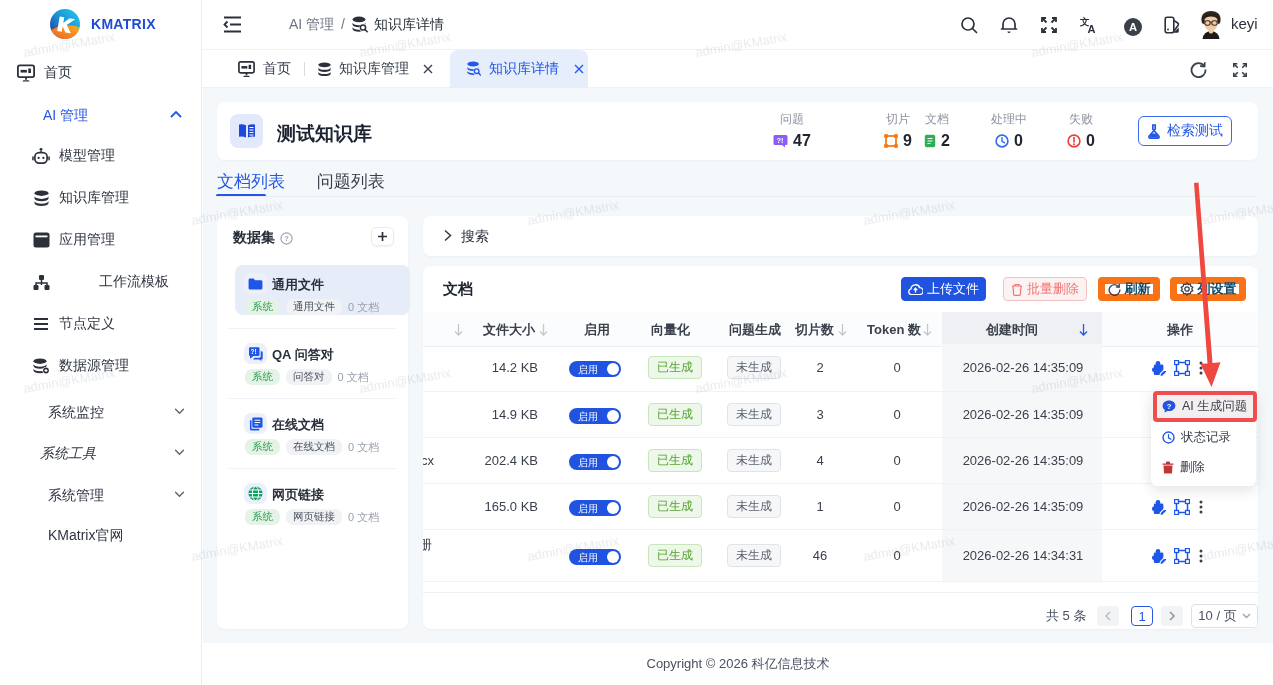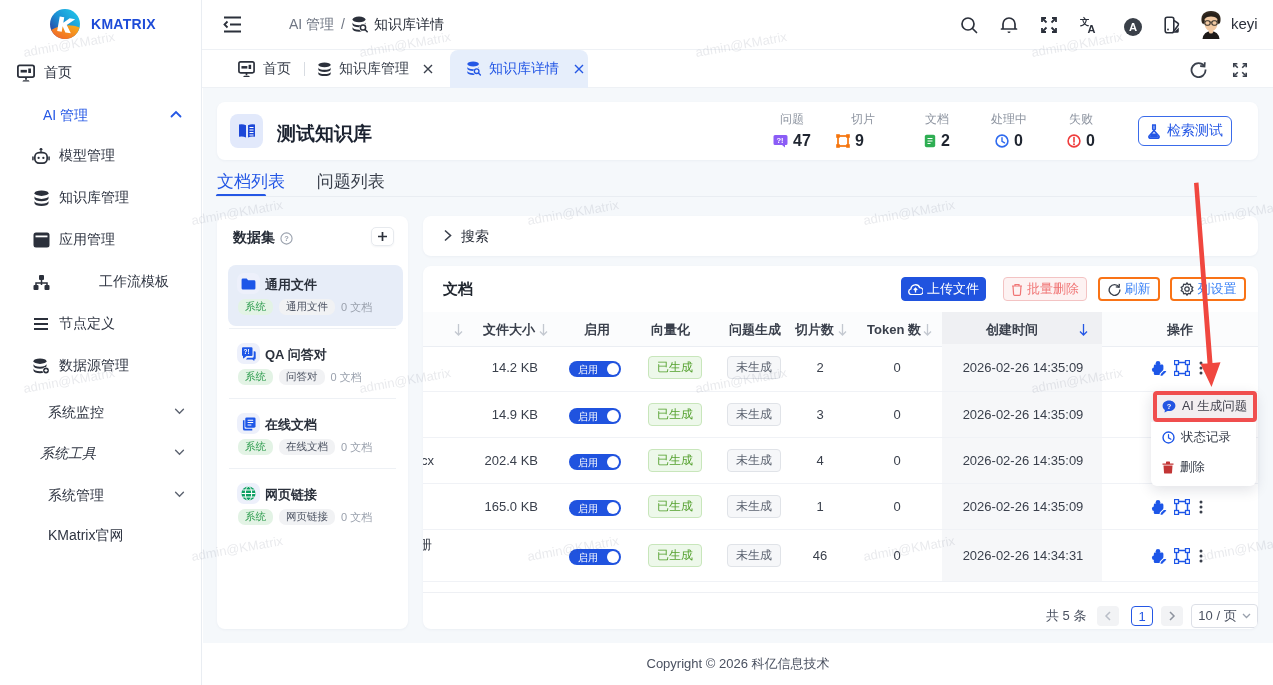--- a/index.html
+++ b/index.html
@@ -32,39 +32,39 @@
 .stat{position:absolute;top:9px;text-align:center;}
 .stat .lb{font-size:12px;color:#8d94a0;}
 .stat .vl{margin-top:4px;display:flex;align-items:center;justify-content:center;font-size:16px;font-weight:bold;color:#1f2530;}
 .stat .vl svg{margin-right:5px;}
 .testbtn{position:absolute;left:921px;top:14px;width:94px;height:30px;border:1px solid #3a6bea;border-radius:6px;color:#2457e5;font-size:14px;display:flex;align-items:center;justify-content:center;}
 .tabs2{position:absolute;left:217px;top:170px;font-size:17px;z-index:2;}
 
 .dscard{left:217px;top:216px;width:191px;height:413px;}
 .dshead{position:absolute;left:16px;top:13px;display:flex;align-items:center;font-size:14px;font-weight:bold;color:#252b36;}
 .plusbtn{position:absolute;left:154px;top:11px;width:23px;height:19px;border:1px solid #e7eaee;border-radius:5px;display:flex;align-items:center;justify-content:center;box-shadow:0 1px 2px rgba(30,50,90,.06);}
-.dsitem{position:absolute;left:11px;width:175px;height:61px;border-radius:8px;}
+.dsitem{position:absolute;left:18px;width:175px;height:50px;border-radius:8px;}
 .dsitem.sel{background:#e7edf8;}
 .dstile{position:absolute;left:9px;top:8px;width:23px;height:21px;background:#edf0fb;border-radius:7px;display:flex;align-items:center;justify-content:center;}
 .dstitle{position:absolute;left:37px;top:11px;font-size:13px;font-weight:bold;color:#2b313c;}
 .dsrow2{position:absolute;left:10px;top:34px;display:flex;align-items:center;}
 .tag-sys{background:#e3f3e5;color:#2f9e4f;border-radius:7px;font-size:10.5px;padding:1px 7px;}
 .tag-gr{background:#f1f2f4;color:#4a5160;border-radius:7px;font-size:10.5px;padding:1px 7px;margin-left:6px;}
 .dcount{font-size:11px;color:#9aa1ad;margin-left:6px;}
 .dsline{position:absolute;left:12px;width:167px;height:1px;background:#eef1f5;}
 
 .searchcard{left:423px;top:216px;width:835px;height:40px;}
 
 .tablecard{left:423px;top:266px;width:835px;height:363px;}
 .tbtitle{position:absolute;left:20px;top:14px;font-size:15px;font-weight:bold;color:#20262f;}
 .btn{position:absolute;top:11px;height:24px;border-radius:4px;font-size:13px;display:flex;align-items:center;justify-content:center;}
 .btn svg{margin-right:4px;}
 .btn-blue{background:#2053df;color:#fff;border:1px solid #2053df;}
 .btn-pink{background:#fdf2f2;color:#f07575;border:1px solid #f3c3c3;}
-.btn-gray{background:#fff;color:#3b82f6;border:2px solid #f97316;}
+.btn-gray{background:#fff;color:#0c4a6e;border:7px solid #f97316;font-weight:bold;}
 .thead{position:absolute;left:0;top:46px;width:835px;height:35px;border-bottom:1px solid #ebeef3;font-size:13px;font-weight:bold;color:#3a404c;}
 .th{position:absolute;top:0;height:35px;display:flex;align-items:center;}
 .sortedbg{position:absolute;left:519px;top:0;width:160px;height:35px;background:#eff0f3;}
 .sortedcol{position:absolute;left:519px;top:0;width:160px;height:100%;background:#fafbfc;}
 .trow{position:absolute;left:0;width:835px;border-bottom:1px solid #f0f2f6;font-size:13px;color:#3a404c;}
 .td{position:absolute;display:flex;align-items:center;height:100%;}
 .toggle{position:absolute;left:146px;width:52px;height:16px;background:#2053df;border-radius:9px;top:50%;margin-top:-7px;}
 .toggle .kn{position:absolute;right:2px;top:2px;width:12px;height:12px;background:#fff;border-radius:50%;}
 .toggle .tx{position:absolute;left:9px;top:2px;font-size:10px;color:#fff;}
 .tagc{border-radius:4px;font-size:12px;padding:2px 8px;}
@@ -325,21 +325,21 @@
   <div class="stat" style="left:545px;width:60px;">
     <div class="lb">问题</div>
     <div class="vl">
         <svg width="15" height="14" viewBox="0 0 15 14">
           <path d="M1.5 1 h11 a1.5 1.5 0 0 1 1.5 1.5 v7 a1.5 1.5 0 0 1 -1.5 1.5 h-1 v2.6 l-3-2.6 H1.5 A1.5 1.5 0 0 1 0 9.5 v-7 A1.5 1.5 0 0 1 1.5 1 Z" fill="#8b5cf6" transform="translate(0.5,0)"></path>
           <text x="3.4" y="8.6" font-size="7.5" fill="#fff" font-weight="bold">?!</text>
         </svg>
         <span>47</span>
       </div>
   </div>
-  <div class="stat" style="left:608px;width:50px;text-align:right;">
+  <div class="stat" style="left:656px;width:50px;">
     <div class="lb">切片</div>
     <div class="vl">
         <svg width="14" height="14" viewBox="0 0 14 14">
           <rect x="2" y="2" width="10" height="10" fill="none" stroke="#f5740c" stroke-width="1.7"></rect>
           <rect x="0.2" y="0.2" width="3.6" height="3.6" fill="#f5740c"></rect>
           <rect x="10.2" y="0.2" width="3.6" height="3.6" fill="#f5740c"></rect>
           <rect x="0.2" y="10.2" width="3.6" height="3.6" fill="#f5740c"></rect>
           <rect x="10.2" y="10.2" width="3.6" height="3.6" fill="#f5740c"></rect>
         </svg>
         <span>9</span>

